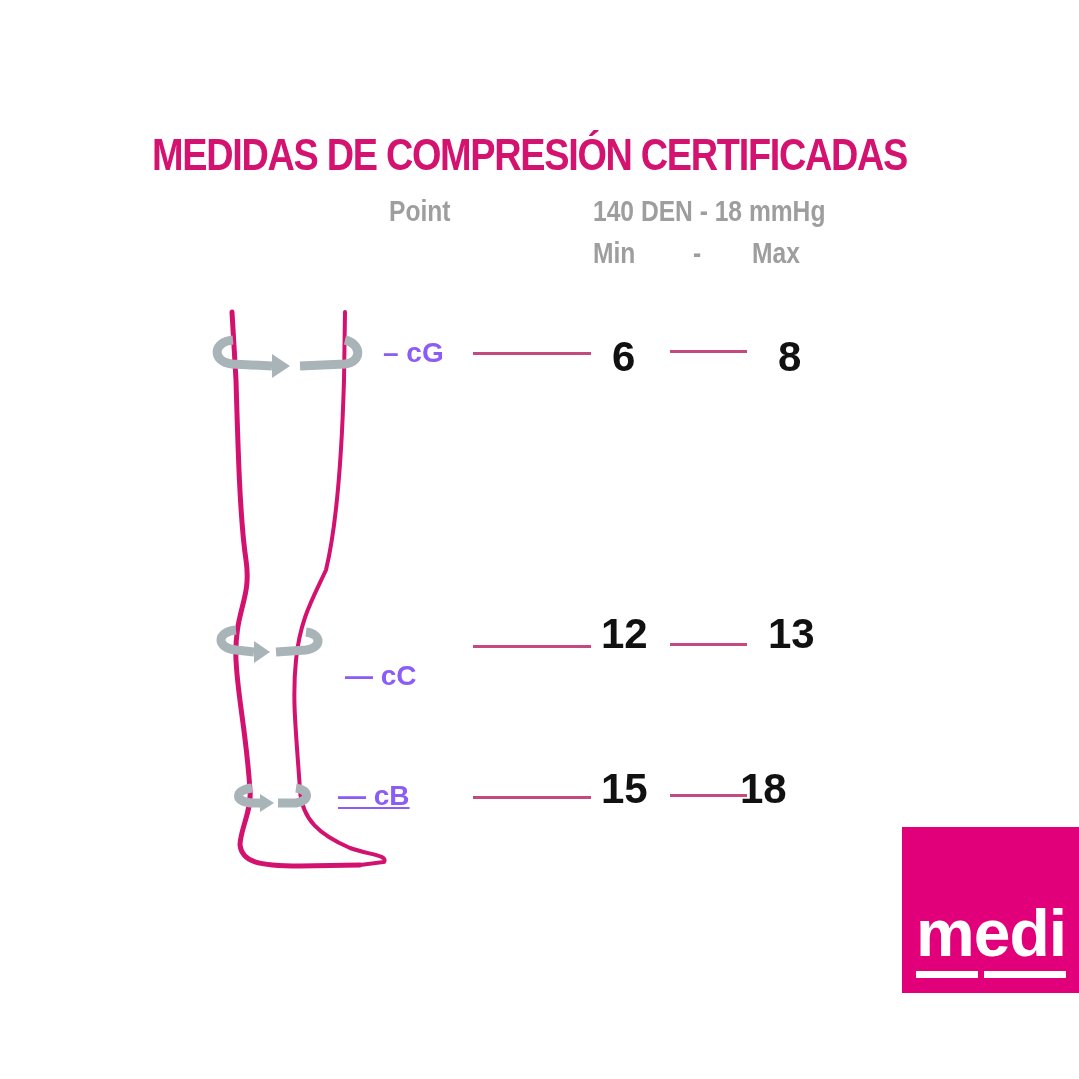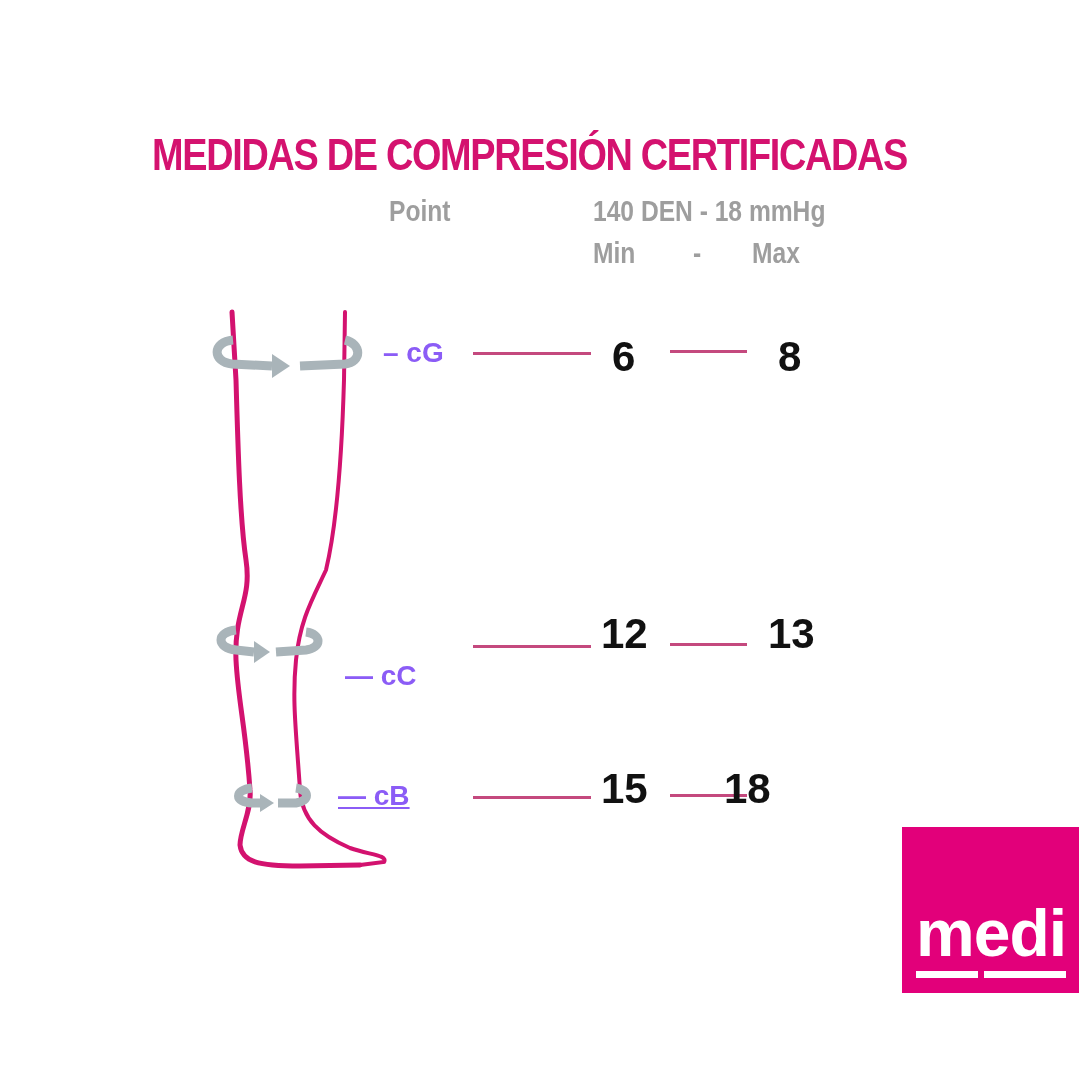--- a/index.html
+++ b/index.html
@@ -73,19 +73,19 @@
 <div class="pt-label" style="left:345px; top:628px;margin-top:32px;">— cC</div>
 <div class="pline" style="left:473px; top:645px; width:118px;"></div>
 <div class="num" style="left:601px; top:610px;">12</div>
 <div class="pline" style="left:670px; top:643px; width:77px;"></div>
 <div class="num" style="left:768px; top:610px;">13</div>
 
 <div class="pt-label" style="left:338px; top:780px;text-decoration:underline;">— cB</div>
 <div class="pline" style="left:473px; top:796px; width:118px;"></div>
 <div class="num" style="left:601px; top:765px;">15</div>
 <div class="pline" style="left:670px; top:794px; width:77px;"></div>
-<div class="num" style="left:724px; top:765px;text-align:center;">18</div>
+<div class="num" style="left:740px; top:765px;text-align:center;">18</div>
 
 <div class="logo">
   <div class="logo-text">medi</div>
   <div class="logo-bar" style="left:14px; width:62px;"></div>
   <div class="logo-bar" style="left:82px; width:82px;"></div>
 </div>
 
 </body></html>

